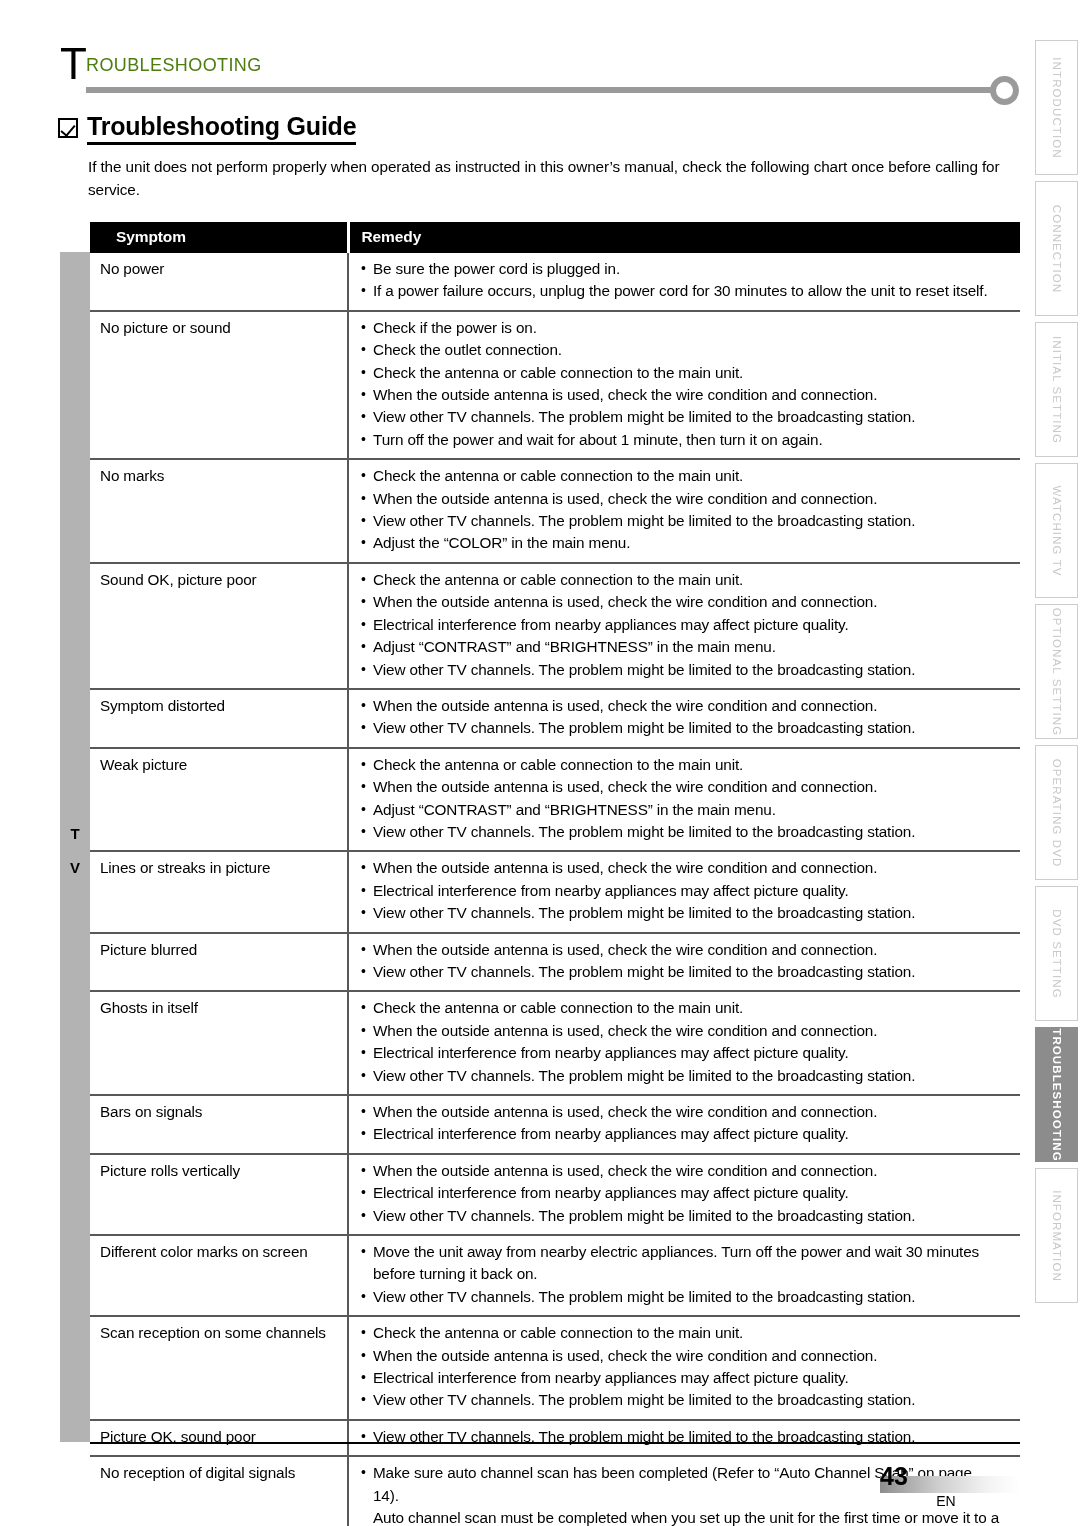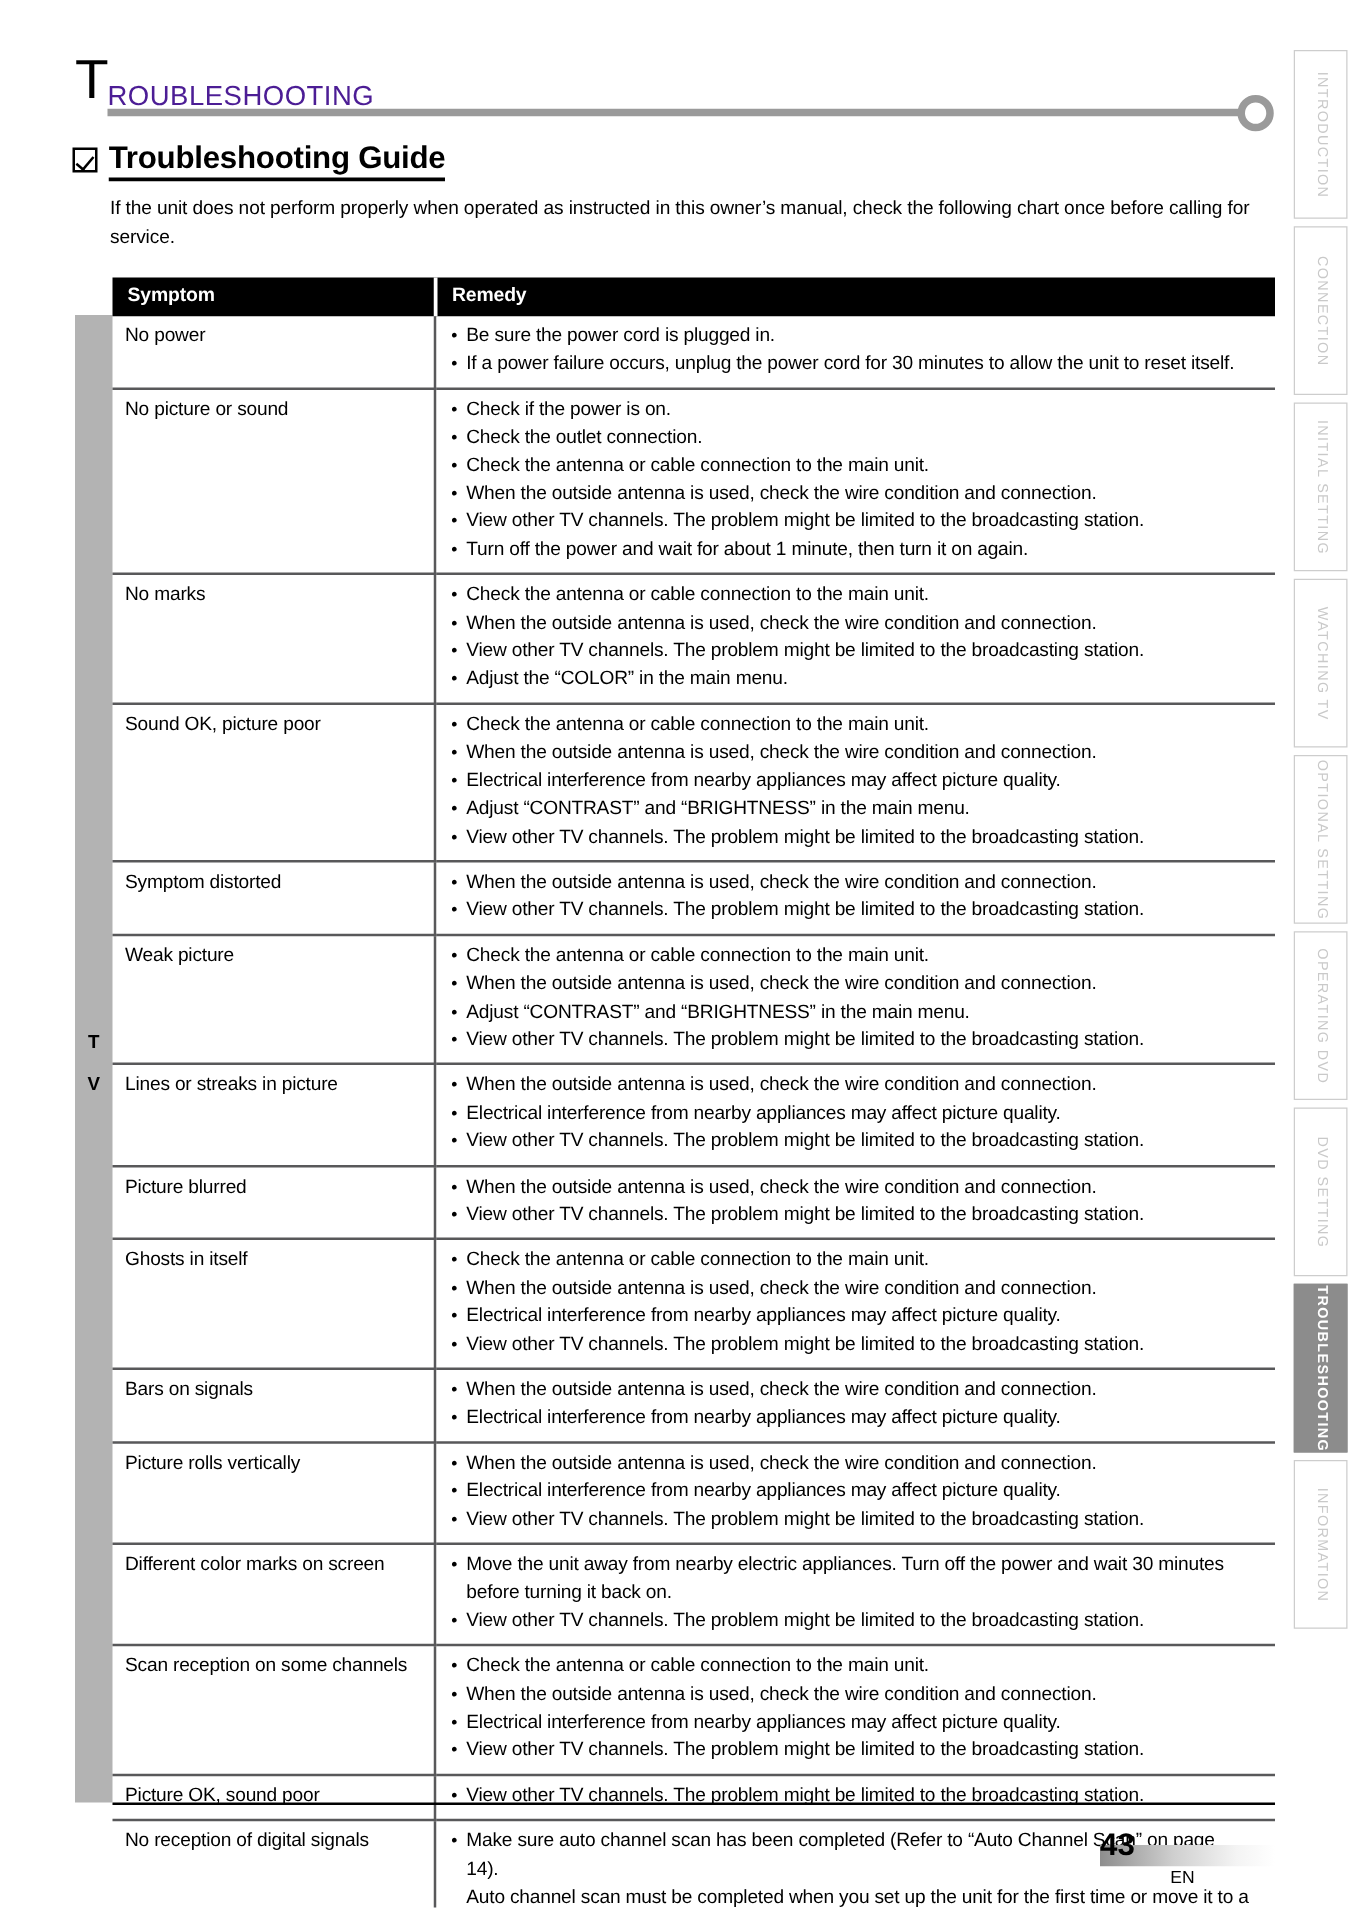--- a/index.html
+++ b/index.html
@@ -36,24 +36,24 @@
     top: -6px;
     font-size: 44px;
     font-weight: 400;
     line-height: 44px;
     color: #000;
     letter-spacing: -1px;
   }
   .chapter-rest {
     position: absolute;
     left: 26px;
-    top: 16px;
-    font-size: 22px;
+    top: 4px;
+    font-size: 18px;
     letter-spacing: 0.4px;
-    color: #4c1d95;
+    color: #4d7c0f;
     line-height: 26px;
     font-weight: 400;
   }
   .chapter-rule {
     position: absolute;
     left: 26px;
     top: 39px;
     height: 6px;
     width: 910px;
     background: #9a9a9a;
@@ -153,21 +153,21 @@
   }
   .tbl col.c1 { width: 258px; }
   .tbl col.c2 { width: 672px; }
 
   .tbl thead th {
     background: #000;
     color: #fff;
     font-size: 15.5px;
     font-weight: bold;
     text-align: left;
-    padding: 6px 0 7px 12px;
+    padding: 6px 0 7px 26px;
     letter-spacing: -0.1px;
   }
   .tbl thead th.h2 {
     border-left: 3px solid #fff;
     padding-left: 12px;
     margin-left: 36px;
   }
 
   .tbl tbody td {
     vertical-align: top;

